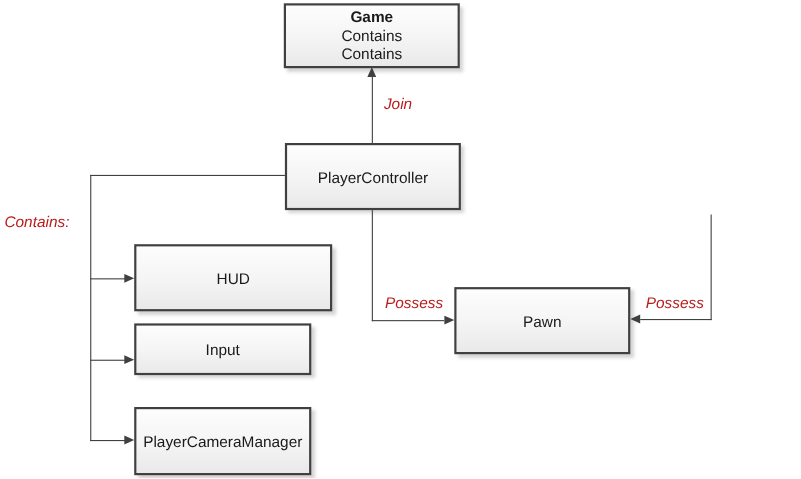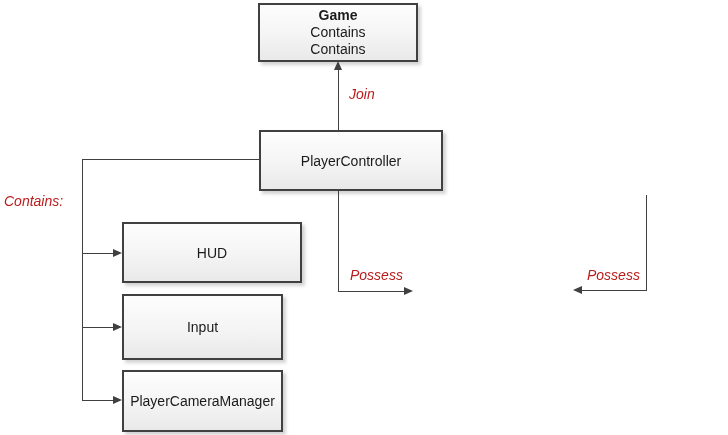--- a/index.html
+++ b/index.html
@@ -26,25 +26,25 @@
     text-align: center;
     font-size: 14px;
     color: #1a1a1a;
   }
   .node-game {
     left: 258px; top: 3px; width: 160px; height: 59px;
     flex-direction: column;
     line-height: 17px;
   }
   .node-game .title { font-weight: bold; }
-  .node-playercontroller { left: 259px; top: 130px; width: 184px; height: 61px; }
+  .node-playercontroller { left: 259px; top: 130px; width: 160px; height: 61px; }
   .node-aicontroller     { left: 566px; top: 133px; width: 160px; height: 62px; }
   .node-pawn             { left: 413px; top: 261px; width: 160px; height: 61px; }
   .node-hud              { left: 122px; top: 222px; width: 180px; height: 61px; }
-  .node-input            { left: 122px; top: 294px; width: 161px; height: 66px; }
+  .node-input            { left: 122px; top: 294px; width: 161px; height: 47px; }
   .node-pcm              { left: 122px; top: 370px; width: 161px; height: 62px; justify-content: center; }
 
   .hline, .vline { position: absolute; background: #404040; }
   .hline { height: 1px; }
   .vline { width: 1px; }
 
   .arrow { position: absolute; width: 0; height: 0; }
   .arrow-up {
     border-left: 4px solid transparent;
     border-right: 4px solid transparent;
@@ -80,20 +80,23 @@
     <div class="title">Game</div>
     <div>Contains</div>
     <div>Contains</div>
   </div>
 
   <div class="node node-playercontroller">
     <span>PlayerController</span>
   </div>
 
 
+  <div class="node node-pawn">
+    <span>Pawn</span>
+  </div>
 
   <div class="node node-hud">
     <span>HUD</span>
   </div>
 
   <div class="node node-input">
     <span>Input</span>
   </div>
 
   <div class="node node-pcm">

